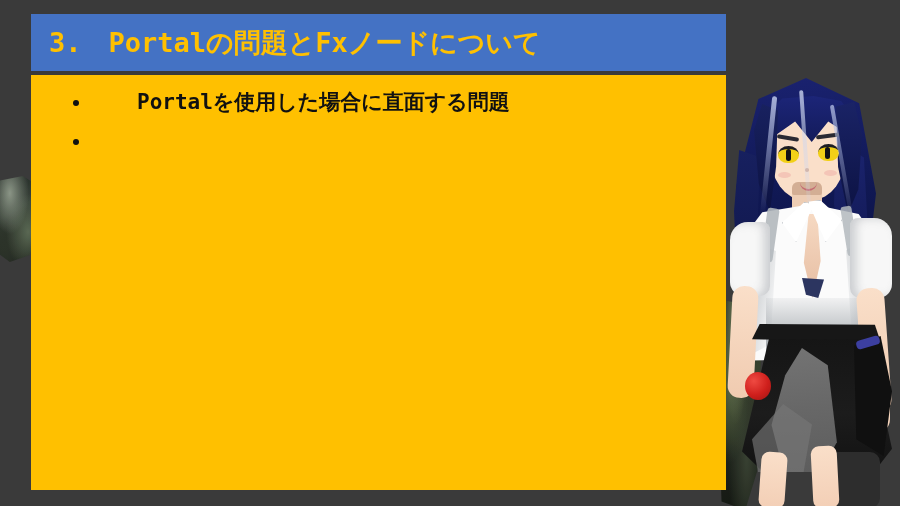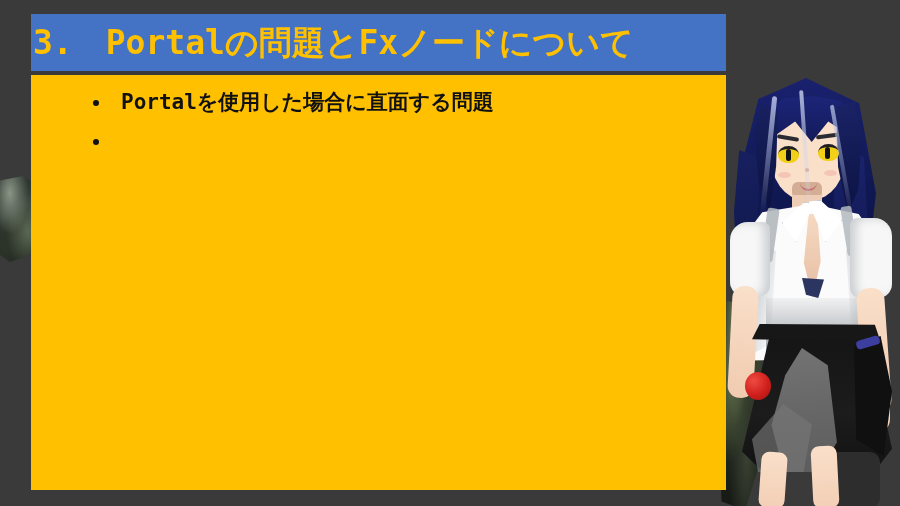--- a/index.html
+++ b/index.html
@@ -71,46 +71,47 @@
     top: 14px;
     width: 695px;
     height: 57px;
     background: #4472c4;
     display: flex;
     align-items: center;
   }
   .slide-title {
     color: #ffc000;
     font-family: "DejaVu Sans Mono", "Liberation Mono", monospace;
-    font-size: 33px;
+    font-size: 27px;
     font-weight: 700;
     letter-spacing: 0px;
     white-space: nowrap;
-    padding-left: 2px;
+    padding-left: 18px;
     line-height: 1;
   }
   .slide-body {
     position: absolute;
     left: 31px;
     top: 75px;
     width: 695px;
     height: 415px;
     background: #ffc000;
     padding: 0;
   }
   .bullet-list {
     list-style: none;
     margin: 0;
     padding: 12px 0 0 0;
   }
   .bullet-item {
     display: flex;
     align-items: flex-start;
     margin: 0 0 9px 0;
-    padding-left: 62px;
+    padding-left: 42px;
+    gap: 36px;
   }
   .bullet-dot {
     width: 6px;
     height: 6px;
     border-radius: 50%;
     background: #111111;
     margin-top: 13px;
     flex: 0 0 auto;
   }
   .bullet-text {

